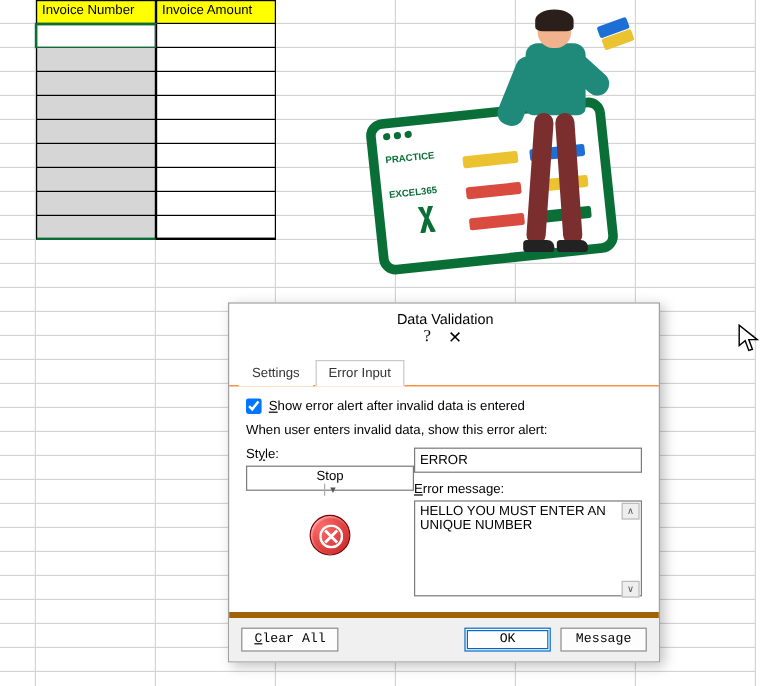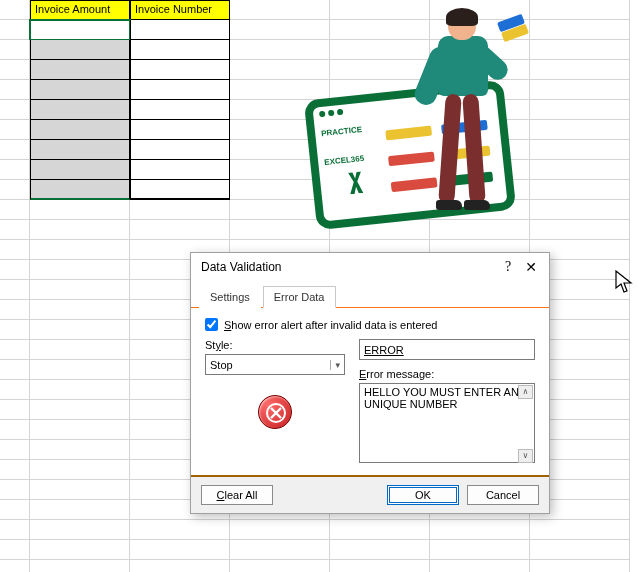--- a/index.html
+++ b/index.html
@@ -98,23 +98,23 @@
       width: 360px;
       background: #fff;
       border: 1px solid #a0a0a0;
       box-shadow: 3px 3px 10px rgba(0,0,0,0.25);
       font-size: 11px;
       color: #000;
     }
     .titlebar {
       display: flex;
       align-items: center;
-      justify-content: space-between;
       padding: 6px 8px 6px 10px;
       font-size: 12px;
+      flex-direction: column;
     }
     .titlebar .right { display:flex; gap:10px; align-items:center;}
     .help-icon { font-family: serif; font-size:14px; cursor:default;}
     .close-icon { font-size:14px; cursor:pointer; padding:0 4px;}
     .tabs {
       display: flex;
       padding: 4px 8px 0 8px;
       gap: 2px;
       border-bottom: 1px solid #f97316;
     }
@@ -129,56 +129,57 @@
       background: #fff;
     }
     .tab.active {
       border-color: #c9c9c9;
       border-bottom: 1px solid #fff;
     }
     .dlg-body { padding: 10px 14px 10px 14px; }
     .chk-row { display:flex; align-items:center; gap:6px; margin-bottom:8px;}
     .chk { width:13px; height:13px; }
     .sub { margin-bottom:8px; }
-    .form-row { display:flex; gap:14px; }
+    .form-row { display:flex; gap:0; }
     .form-col-l { width: 140px; }
     .form-col-r { flex:1; }
     .lbl { display:block; margin-bottom:3px; }
     .un { text-decoration: underline; }
     .select, .txt, .ta {
       width: 100%;
       border: 1px solid #7a7a7a;
       background: #fff;
       font: inherit;
       padding: 2px 4px;
     }
-    .select { height: 21px; display:flex; align-items:center; justify-content:space-between;}
+    .select { height: 21px; display:flex; align-items:center; justify-content:space-between;flex-direction:column;}
     .select .chev{font-size:9px;color:#555;border-left:1px solid #aaa;padding-left:4px;}
-    .txt { height: 21px; text-decoration: underline; }
+    .txt { height: 21px; }
     .ta { height: 80px; resize:none; position:relative;}
     .ta-wrap{position:relative;}
     .ta-scroll-up,.ta-scroll-dn{position:absolute;right:2px;width:15px;height:14px;background:#eee;border:1px solid #bbb;font-size:8px;text-align:center;line-height:12px;color:#555;}
     .ta-scroll-up{top:2px;}
     .ta-scroll-dn{bottom:2px;}
     .stop-icon{
       width:34px;height:34px;margin:20px auto 0;
       border-radius:50%;
       background: radial-gradient(circle at 30% 30%, #ff6b6b, #c51f1f);
       border:1px solid #7a0000;
       position:relative;
       box-shadow: inset 1px 1px 2px rgba(255,255,255,0.6);
     }
     .stop-icon svg{position:absolute;left:7px;top:7px;}
     .dlg-footer {
       background: #f0f0f0;
-      border-top: 2px solid #a16207;
+      border-top: 5px solid #a16207;
       padding: 8px 10px;
       display: flex;
       justify-content: space-between;
       align-items: center;
+      font-family: Liberation Mono, monospace;
     }
     .btn {
       min-width: 72px;
       padding: 3px 10px;
       background: #fdfdfd;
       border: 1px solid #8a8a8a;
       font: inherit;
       cursor: pointer;
     }
     .btn.primary { border: 1px solid #0068c6; outline: 1px solid #0068c6; outline-offset:-3px;}
@@ -189,22 +190,22 @@
       width: 20px; height: 24px;
     }
   </style>
 </head>
 <body>
 
 <div class="sheet">
   <div class="grid">
 
     <div class="cell"></div>
+    <div class="cell hdr">Invoice Number</div>
     <div class="cell hdr">Invoice Amount</div>
-    <div class="cell hdr">Invoice Number</div>
     <div class="cell"></div>
     <div class="cell"></div>
     <div class="cell"></div>
     <div class="cell"></div>
 
     <div class="cell"></div>
     <div class="cell sel first selwrap"></div>
     <div class="cell colC"></div>
     <div class="cell"></div>
     <div class="cell"></div>
@@ -451,27 +452,28 @@
 <div class="dialog">
   <div class="titlebar">
     <span>Data Validation</span>
     <div class="right">
       <span class="help-icon">?</span>
       <span class="close-icon">✕</span>
     </div>
   </div>
   <div class="tabs">
     <div class="tab">Settings</div>
-    <div class="tab active">Error Data</div>
+    <div class="tab active">Error Input</div>
   </div>
   <div class="dlg-body">
     <div class="chk-row">
       <input type="checkbox" class="chk" checked="" style="">
       <label><span class="un">S</span><span>how error alert after invalid data is entered</span></label>
     </div>
+    <div class="sub">When user enters invalid data, show this error alert:</div>
     <div class="form-row">
       <div class="form-col-l">
         <label class="lbl">St<span class="un">y</span>le:</label>
         <div class="select">
           <span>Stop</span>
           <span class="chev">▾</span>
         </div>
         <div class="stop-icon">
           <svg width="20" height="20" viewBox="0 0 20 20">
               <circle cx="10" cy="10" r="9" fill="none" stroke="#fff" stroke-width="2"></circle>
@@ -488,21 +490,21 @@
           <div class="ta-scroll-up">∧</div>
           <div class="ta-scroll-dn">∨</div>
         </div>
       </div>
     </div>
   </div>
   <div class="dlg-footer">
     <button class="btn"><span class="un">C</span><span>lear All</span></button>
     <div class="footer-right">
       <button class="btn primary">OK</button>
-      <button class="btn">Cancel</button>
+      <button class="btn">Message</button>
     </div>
   </div>
 </div>
 
 <div class="cursor">
   <svg width="20" height="24" viewBox="0 0 20 24">
       <path d="M1 1 L1 18 L6 14 L9 22 L12 21 L9 13 L16 13 Z" fill="#fff" stroke="#000" stroke-width="1.2"></path>
     </svg>
 </div>
 

